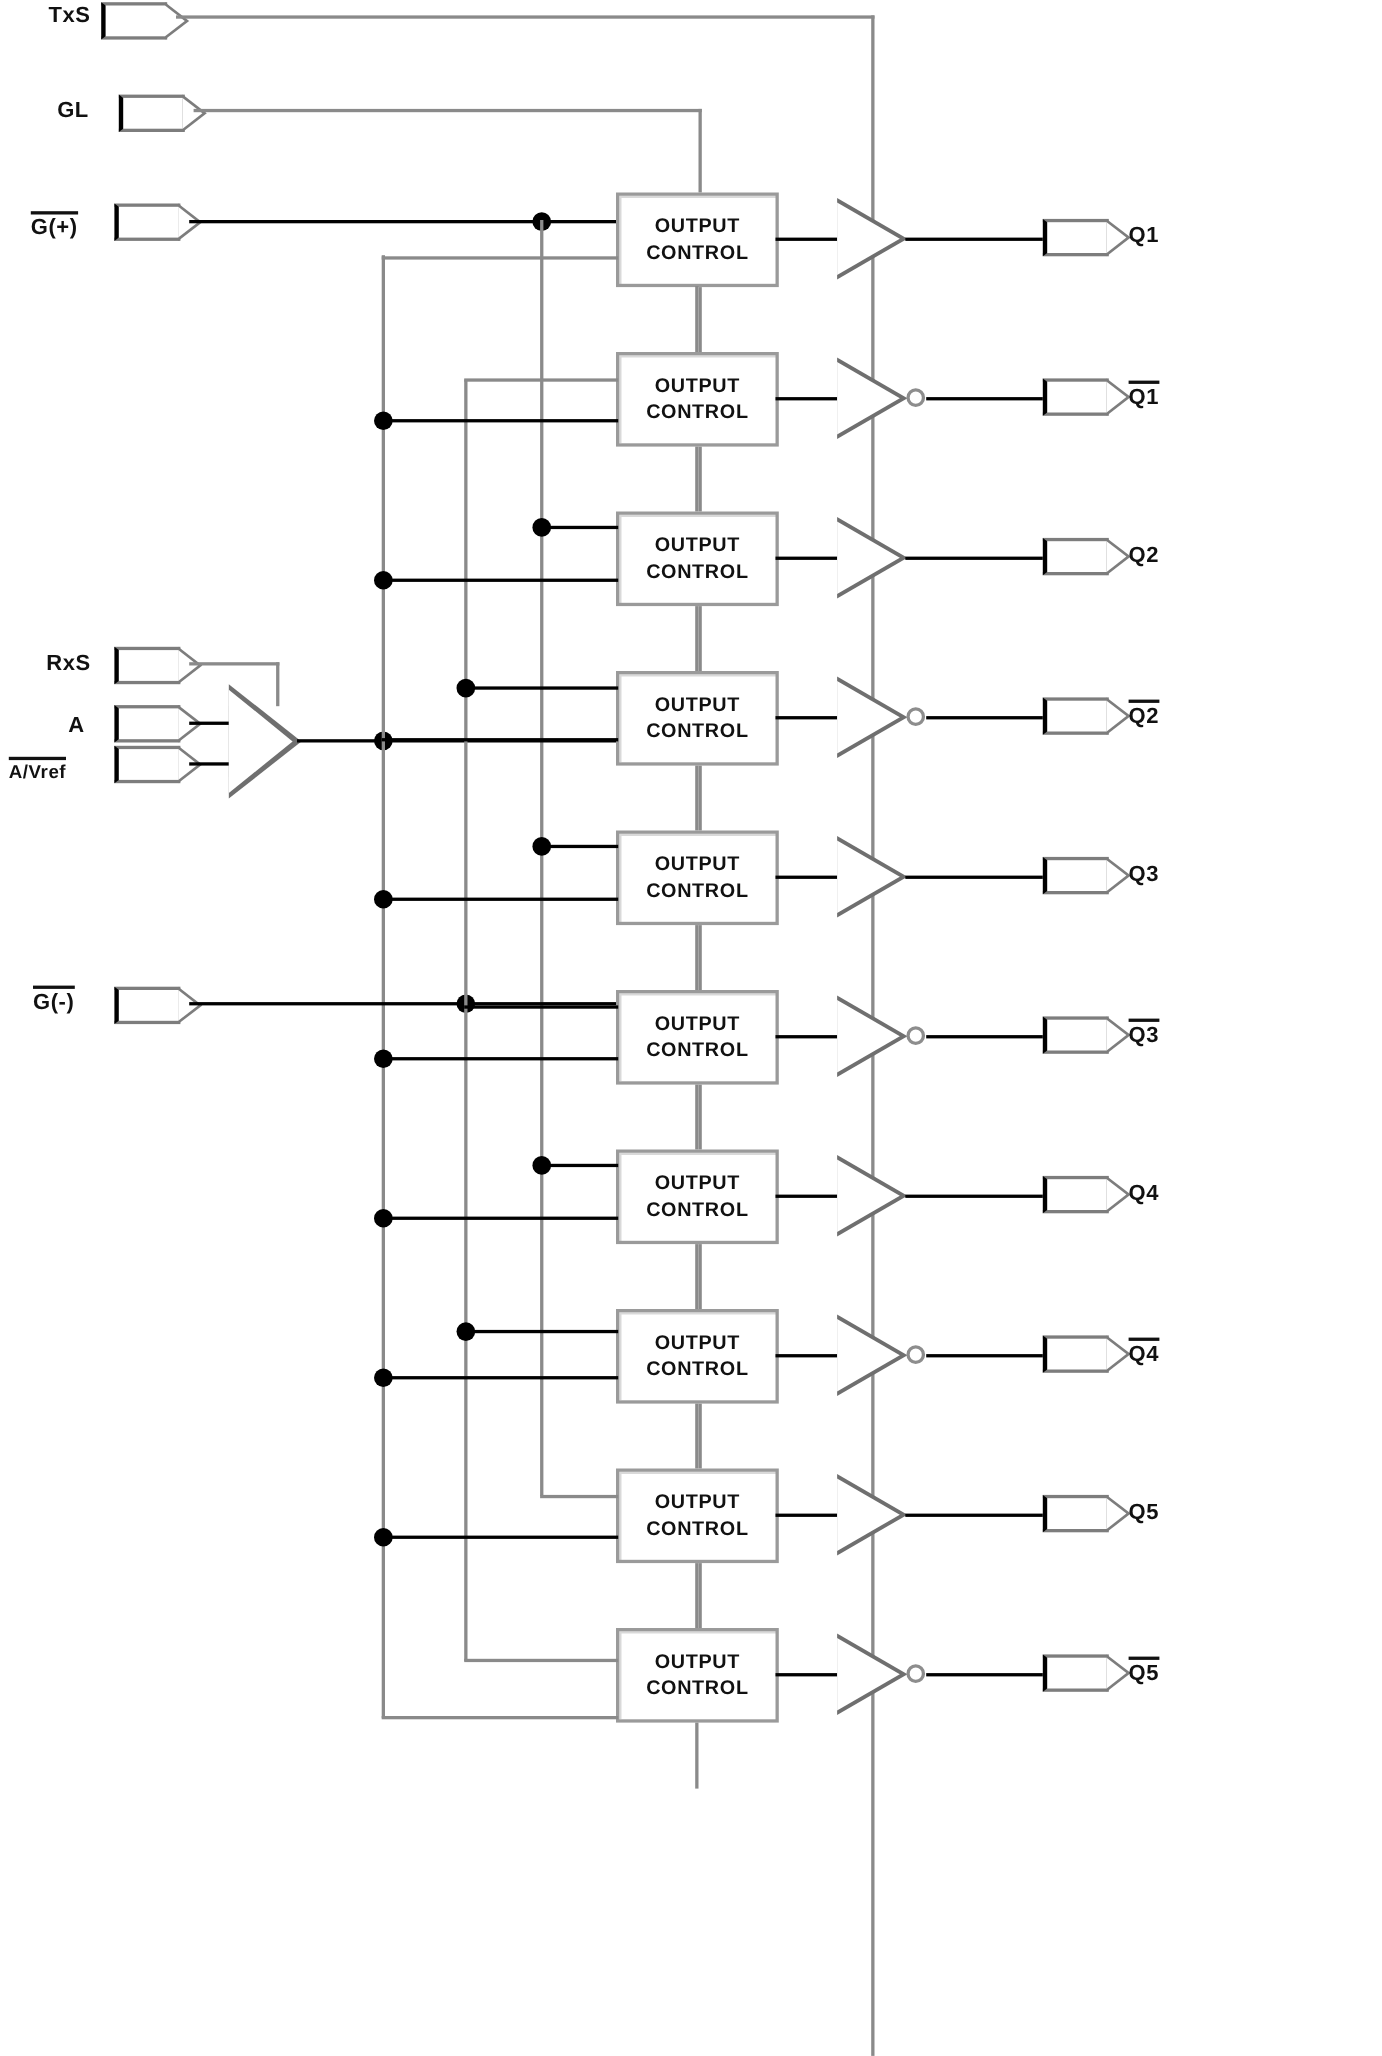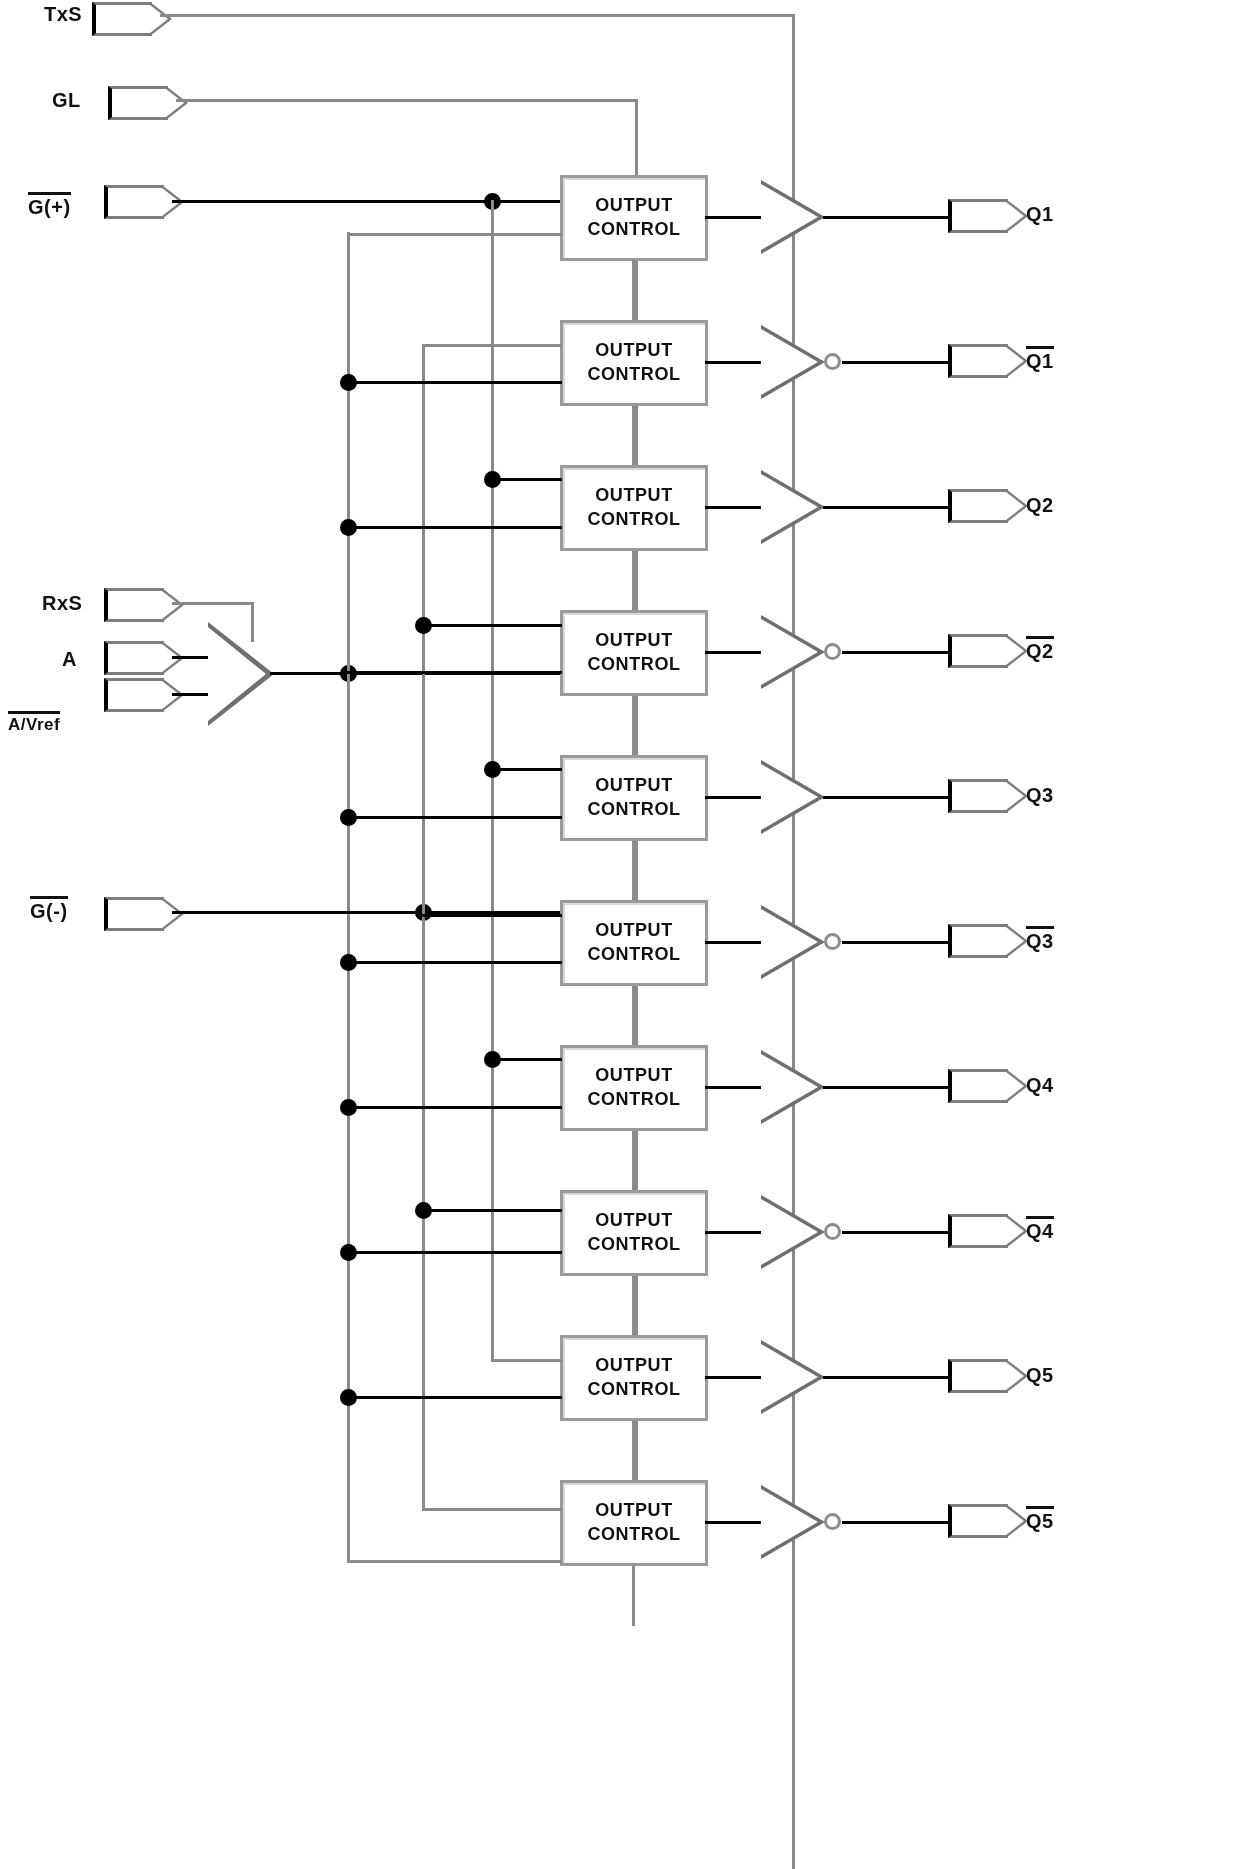--- a/index.html
+++ b/index.html
@@ -118,21 +118,21 @@
   <div class="pinlabel" style="left:62px;top:648px;">
     <span>A</span>
   </div>
   <div class="pin" style="left:104px;top:641px;">
     <div class="body"></div>
       <div class="tip"></div>
       <div class="tipin"></div>
   </div>
   <div class="wire-h" style="left:172px;top:656px;width:38px;"></div>
 
-  <div class="pinlabel" style="left:8px;top:715px;font-size:17px;">
+  <div class="pinlabel" style="left:8px;top:692px;font-size:17px;">
     <span class="ovl">A/Vref</span>
   </div>
   <div class="pin" style="left:104px;top:678px;">
     <div class="body"></div>
       <div class="tip"></div>
       <div class="tipin"></div>
   </div>
   <div class="wire-h" style="left:172px;top:693px;width:38px;"></div>
 
   <div class="bigbuf" style="left:208px;top:622px;">

